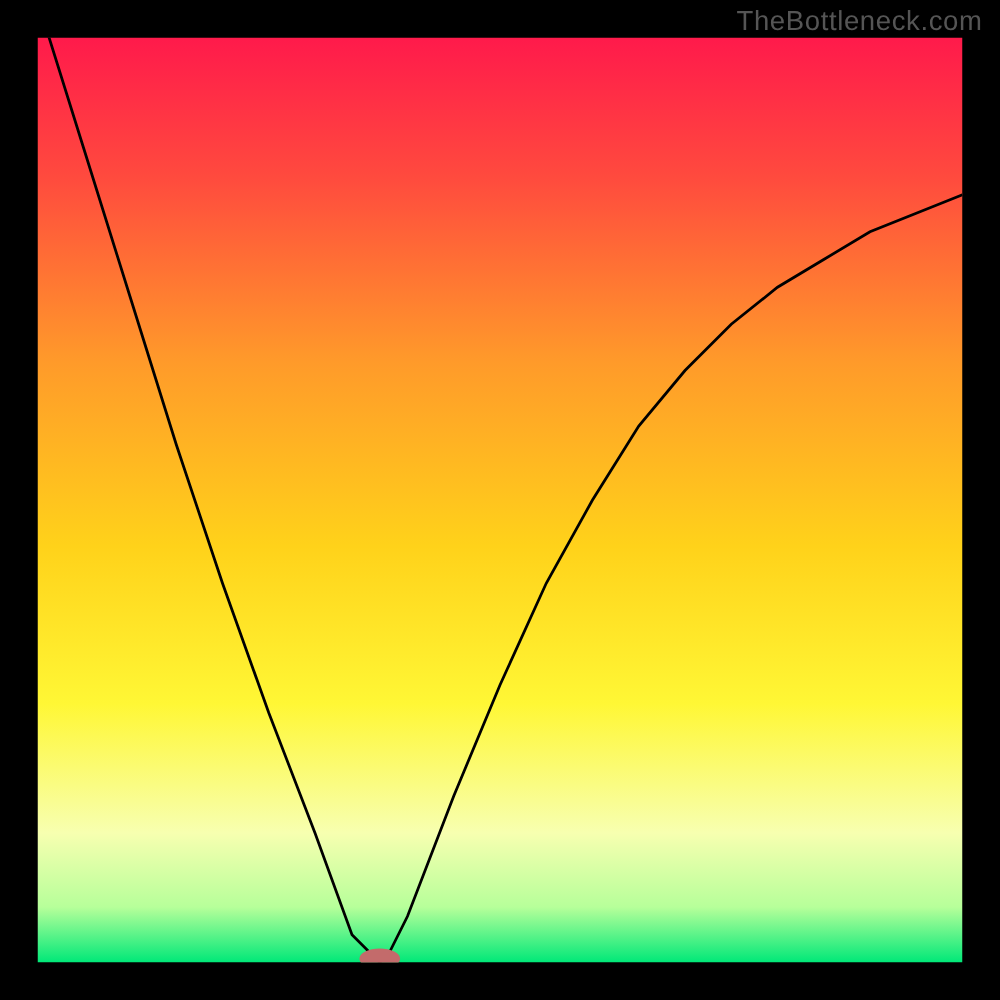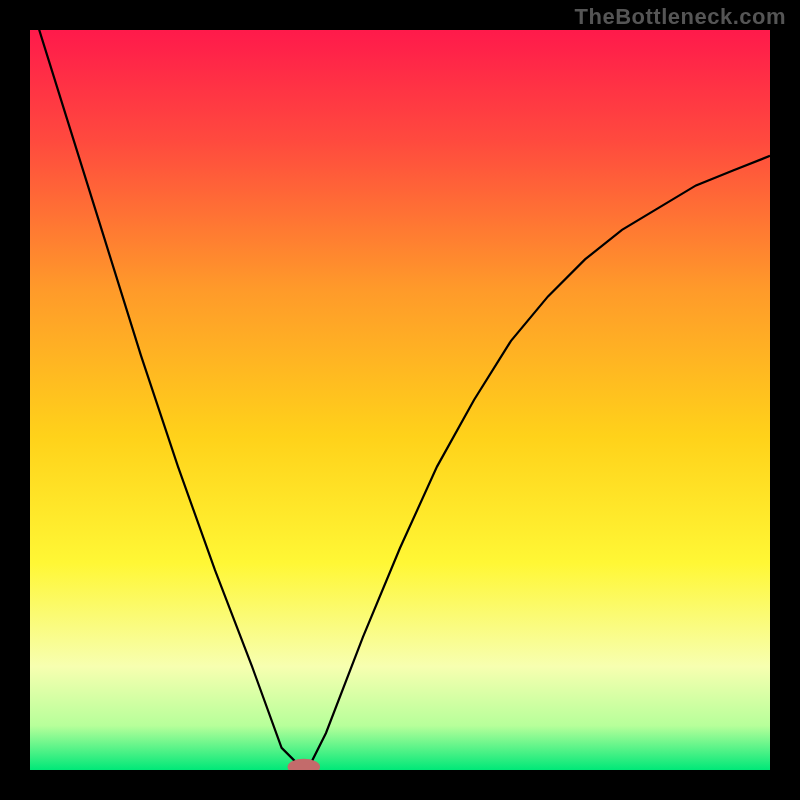--- a/index.html
+++ b/index.html
@@ -10,21 +10,21 @@
     background: #000;
     font-family: Arial, Helvetica, sans-serif;
     position: relative;
   }
   .watermark {
     position: absolute;
     top: 4px;
     right: 14px;
     color: #555;
     font-size: 22px;
-    font-weight: 700;
+    font-weight: 400;
     letter-spacing: 0.5px;
     z-index: 10;
   }
   .frame {
     position: absolute;
     left: 30px;
     top: 30px;
     width: 740px;
     height: 740px;
     background: #000;

